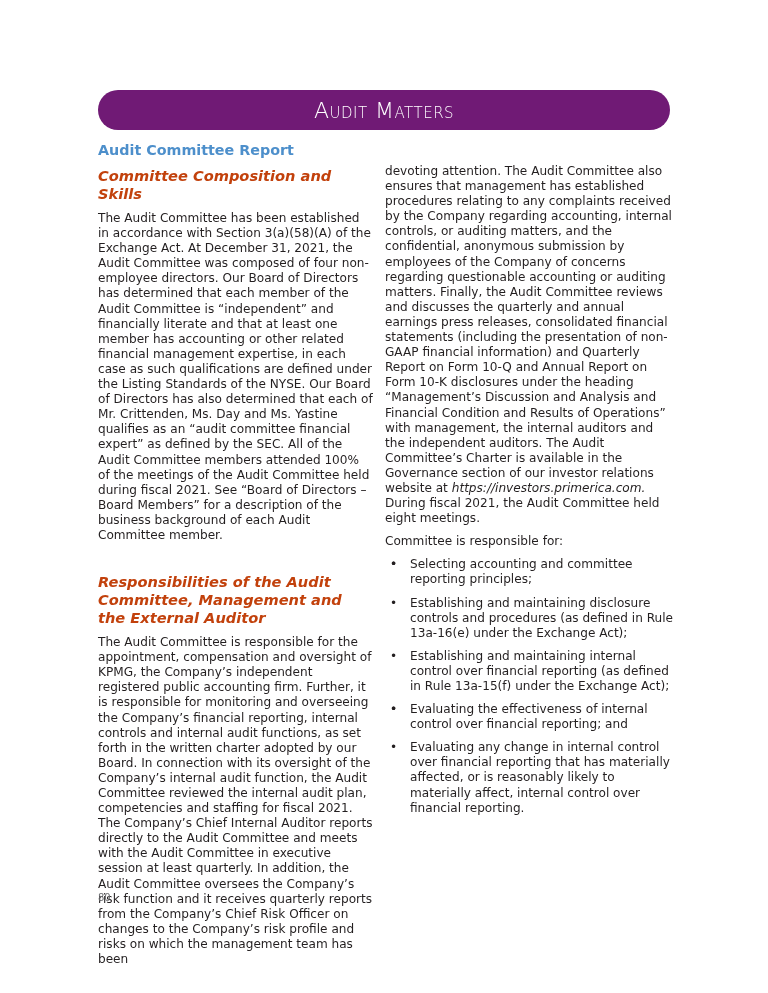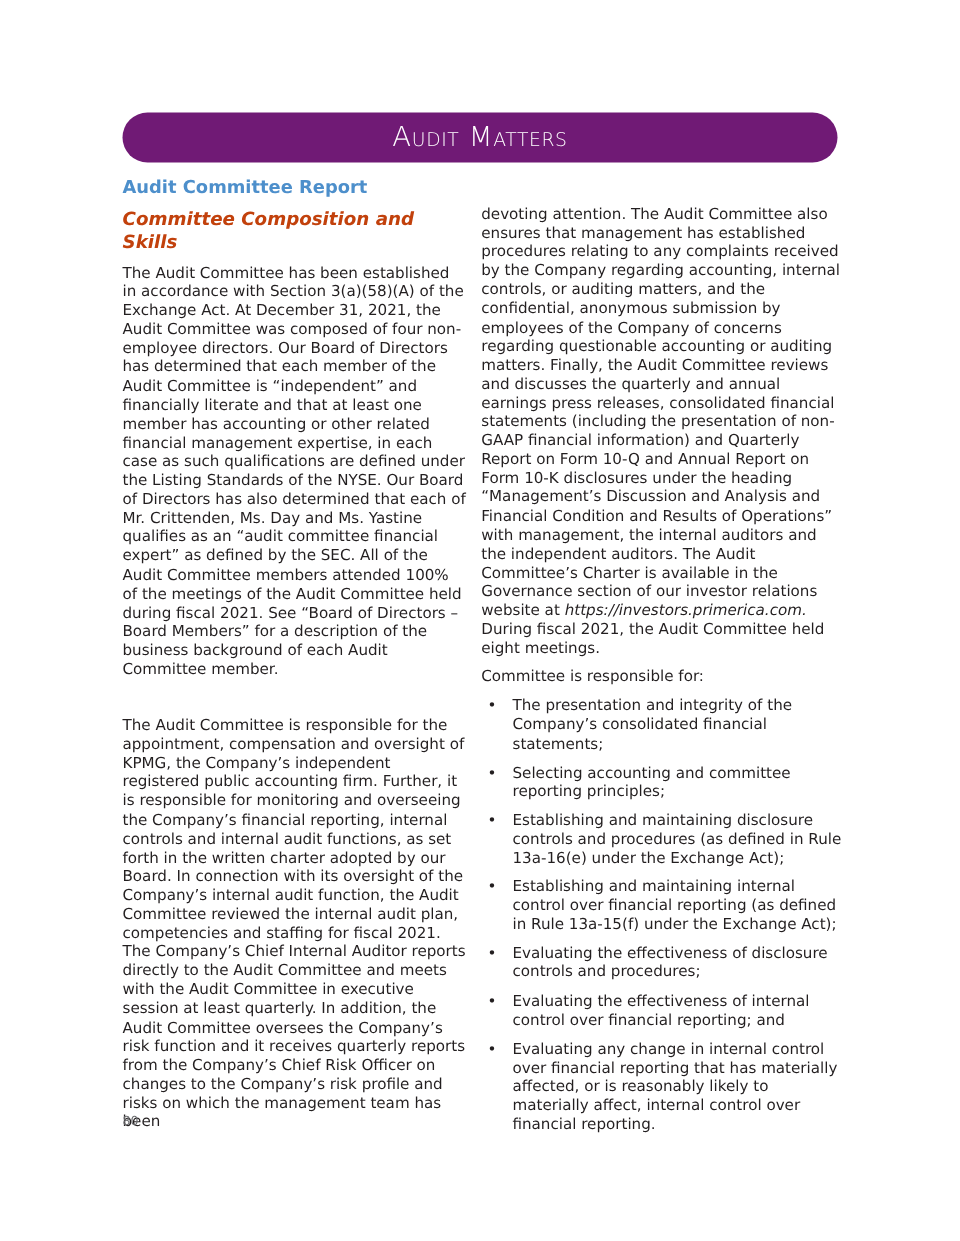--- a/index.html
+++ b/index.html
@@ -27,30 +27,31 @@
 
 <div class="banner">
   <span class="banner-title">Audit Matters</span>
 </div>
 
 <div class="col col-left">
   <div class="h1">Audit Committee Report</div>
   <div class="h2">Committee Composition and Skills</div>
   <p>The Audit Committee has been established in accordance with Section 3(a)(58)(A) of the Exchange Act. At December 31, 2021, the Audit Committee was composed of four non-employee directors. Our Board of Directors has determined that each member of the Audit Committee is “independent” and financially literate and that at least one member has accounting or other related financial management expertise, in each case as such qualifications are defined under the Listing Standards of the NYSE. Our Board of Directors has also determined that each of Mr. Crittenden, Ms. Day and Ms. Yastine qualifies as an “audit committee financial expert” as defined by the SEC. All of the Audit Committee members attended 100% of the meetings of the Audit Committee held during fiscal 2021. See “Board of Directors – Board Members” for a description of the business background of each Audit Committee member.</p>
   <div class="gap"></div>
+  <div class="h2">Responsibilities of the Audit Committee, Management and the External Auditor</div>
   <p>The Audit Committee is responsible for the appointment, compensation and oversight of KPMG, the Company’s independent registered public accounting firm. Further, it is responsible for monitoring and overseeing the Company’s financial reporting, internal controls and internal audit functions, as set forth in the written charter adopted by our Board. In connection with its oversight of the Company’s internal audit function, the Audit Committee reviewed the internal audit plan, competencies and staffing for fiscal 2021. The Company’s Chief Internal Auditor reports directly to the Audit Committee and meets with the Audit Committee in executive session at least quarterly. In addition, the Audit Committee oversees the Company’s risk function and it receives quarterly reports from the Company’s Chief Risk Officer on changes to the Company’s risk profile and risks on which the management team has been</p>
 </div>
 
 <div class="col col-right">
   <p><span>devoting attention. The Audit Committee also ensures that management has established procedures relating to any complaints received by the Company regarding accounting, internal controls, or auditing matters, and the confidential, anonymous submission by employees of the Company of concerns regarding questionable accounting or auditing matters. Finally, the Audit Committee reviews and discusses the quarterly and annual earnings press releases, consolidated financial statements (including the presentation of non-GAAP financial information) and Quarterly Report on Form 10-Q and Annual Report on Form 10-K disclosures under the heading “Management’s Discussion and Analysis and Financial Condition and Results of Operations” with management, the internal auditors and the independent auditors. The Audit Committee’s Charter is available in the Governance section of our investor relations website at</span> <a class="italic">https://investors.primerica.com.</a><span> During fiscal 2021, the Audit Committee held eight meetings.</span></p>
   <p>Committee is responsible for:</p>
   <ul>
-    <li><span class="bullet">•</span><span>The presentation and integrity of the Company’s consolidated financial statements;</span></li>
+    <li><span class="bullet">•</span></li>
     <li><span class="bullet">•</span><span>Selecting accounting and committee reporting principles;</span></li>
     <li><span class="bullet">•</span><span>Establishing and maintaining disclosure controls and procedures (as defined in Rule 13a-16(e) under the Exchange Act);</span></li>
     <li><span class="bullet">•</span><span>Establishing and maintaining internal control over financial reporting (as defined in Rule 13a-15(f) under the Exchange Act);</span></li>
-    <li><span class="bullet">•</span><span>Evaluating the effectiveness of disclosure controls and procedures;</span></li>
+    <li><span class="bullet">•</span></li>
     <li><span class="bullet">•</span><span>Evaluating the effectiveness of internal control over financial reporting; and</span></li>
     <li><span class="bullet">•</span><span>Evaluating any change in internal control over financial reporting that has materially affected, or is reasonably likely to materially affect, internal control over financial reporting.</span></li>
   </ul>
 </div>
 
 <div class="page-num">80</div>
 
 </body></html>

